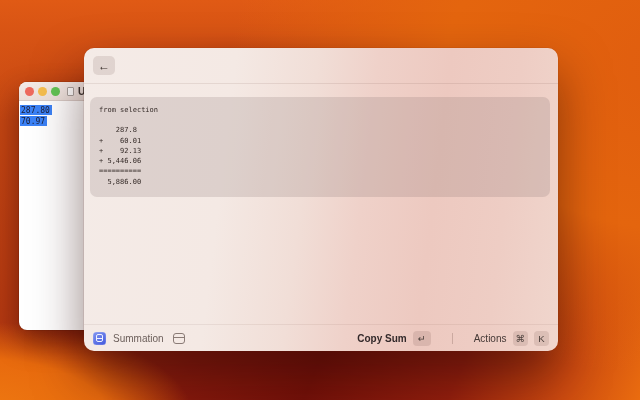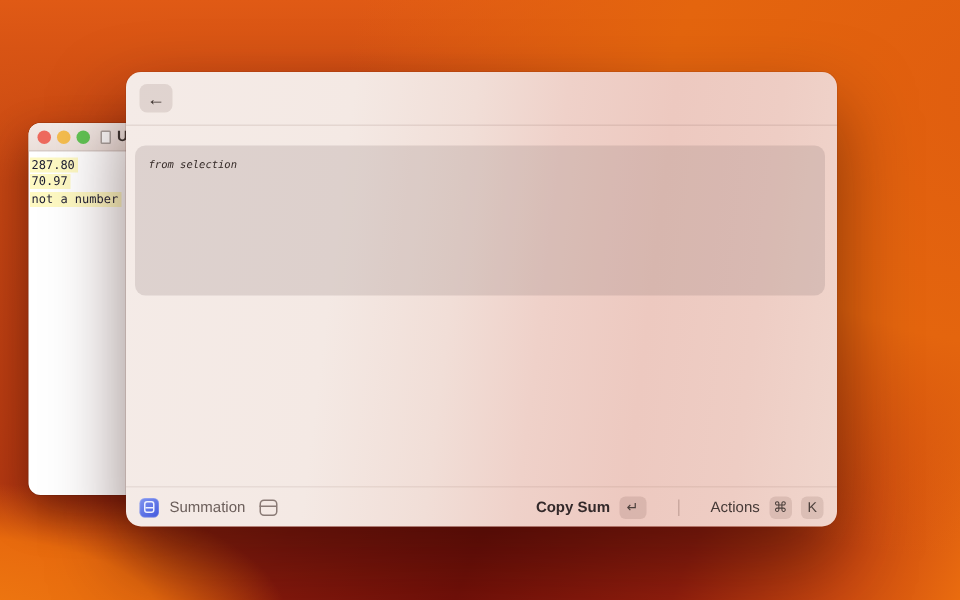--- a/index.html
+++ b/index.html
@@ -35,21 +35,21 @@
     width: 7px; height: 9px; margin-left: 3px; flex: 0 0 auto;
     background: #fdfdfd; border: 0.7px solid #a9a29e; border-radius: 1px;
   }
   .editor-title { font-size: 10px; font-weight: 700; color: #3c3734; white-space: nowrap; }
   .editor-body {
     padding: 3px 0 0 1px;
     font-family: "DejaVu Sans Mono", "Liberation Mono", monospace;
     font-size: 8px; line-height: 11.5px; color: #1d1d33;
   }
   .editor-line { display: block; white-space: pre; }
-  .editor-line > span { background: #fef9c3; padding: 0.5px 2px 0.5px 1px; text-align: right; }
+  .editor-line > span { background: #3b82f6; padding: 0.5px 2px 0.5px 1px; text-align: right; }
 
   
   .sum-window {
     position: absolute; left: 84px; top: 48px; width: 474px; height: 303px;
     border-radius: 10px;
     background: linear-gradient(97deg,
       #f4ebe7 0%, #f4e9e4 30%, #f1ded7 46%, #efd1c9 58%,
       #edc9c0 72%, #eecdc4 86%, #f0d6cd 100%);
     box-shadow: 0 24px 50px rgba(42,6,3,.5), 0 0 0 0.5px rgba(120,50,30,.18);
     display: flex; flex-direction: column;
@@ -67,21 +67,21 @@
   .result-panel {
     margin: 13px 8px 0 6px; height: 100px; border-radius: 7px;
     background: rgba(108,90,86,.17);
     padding: 8px 9px; overflow: hidden;
   }
   .panel-label, .panel-pre {
     margin: 0;
     font-family: "DejaVu Sans Mono", "Liberation Mono", monospace;
     font-size: 7px; line-height: 10.3px; color: #342a27; white-space: pre;
   }
-  .panel-label { margin-bottom: 10px; font-style: italic; }
+  .panel-label { margin-bottom: 10px; }
 
   .sum-footer {
     margin-top: auto; height: 27px; flex: 0 0 auto;
     display: flex; align-items: center; gap: 7px; padding: 0 9px;
     border-top: 1px solid rgba(84,48,40,.08);
     font-size: 10px;
   }
   .app-icon {
     width: 13px; height: 13px; border-radius: 3.5px; position: relative; flex: 0 0 auto;
     background: linear-gradient(145deg, #8296f0, #4157dd);
@@ -121,33 +121,38 @@
   <div class="editor-titlebar">
     <span class="light light-red"></span>
     <span class="light light-yellow"></span>
     <span class="light light-green"></span>
     <span class="doc-icon"></span>
     <span class="editor-title">U</span>
   </div>
   <div class="editor-body">
     <span class="editor-line"><span>287.80</span></span>
     <span class="editor-line"><span>70.97</span></span>
-    <span class="editor-line"><span>not a number</span></span>
   </div>
 </div>
 
 <div class="sum-window">
   <div class="sum-header">
     <div class="back-btn">
       <span>←</span>
     </div>
   </div>
 
   <div class="result-panel">
     <div class="panel-label">from selection</div>
+    <pre class="panel-pre">    287.8
++    60.01
++    92.13
++ 5,446.06
+==========
+  5,886.00</pre>
   </div>
 
   <div class="sum-footer">
     <span class="app-icon">
         <span class="glyph"></span>
       </span>
     <span class="app-name">Summation</span>
     <span class="storage-icon"></span>
 
     <div class="footer-right">

